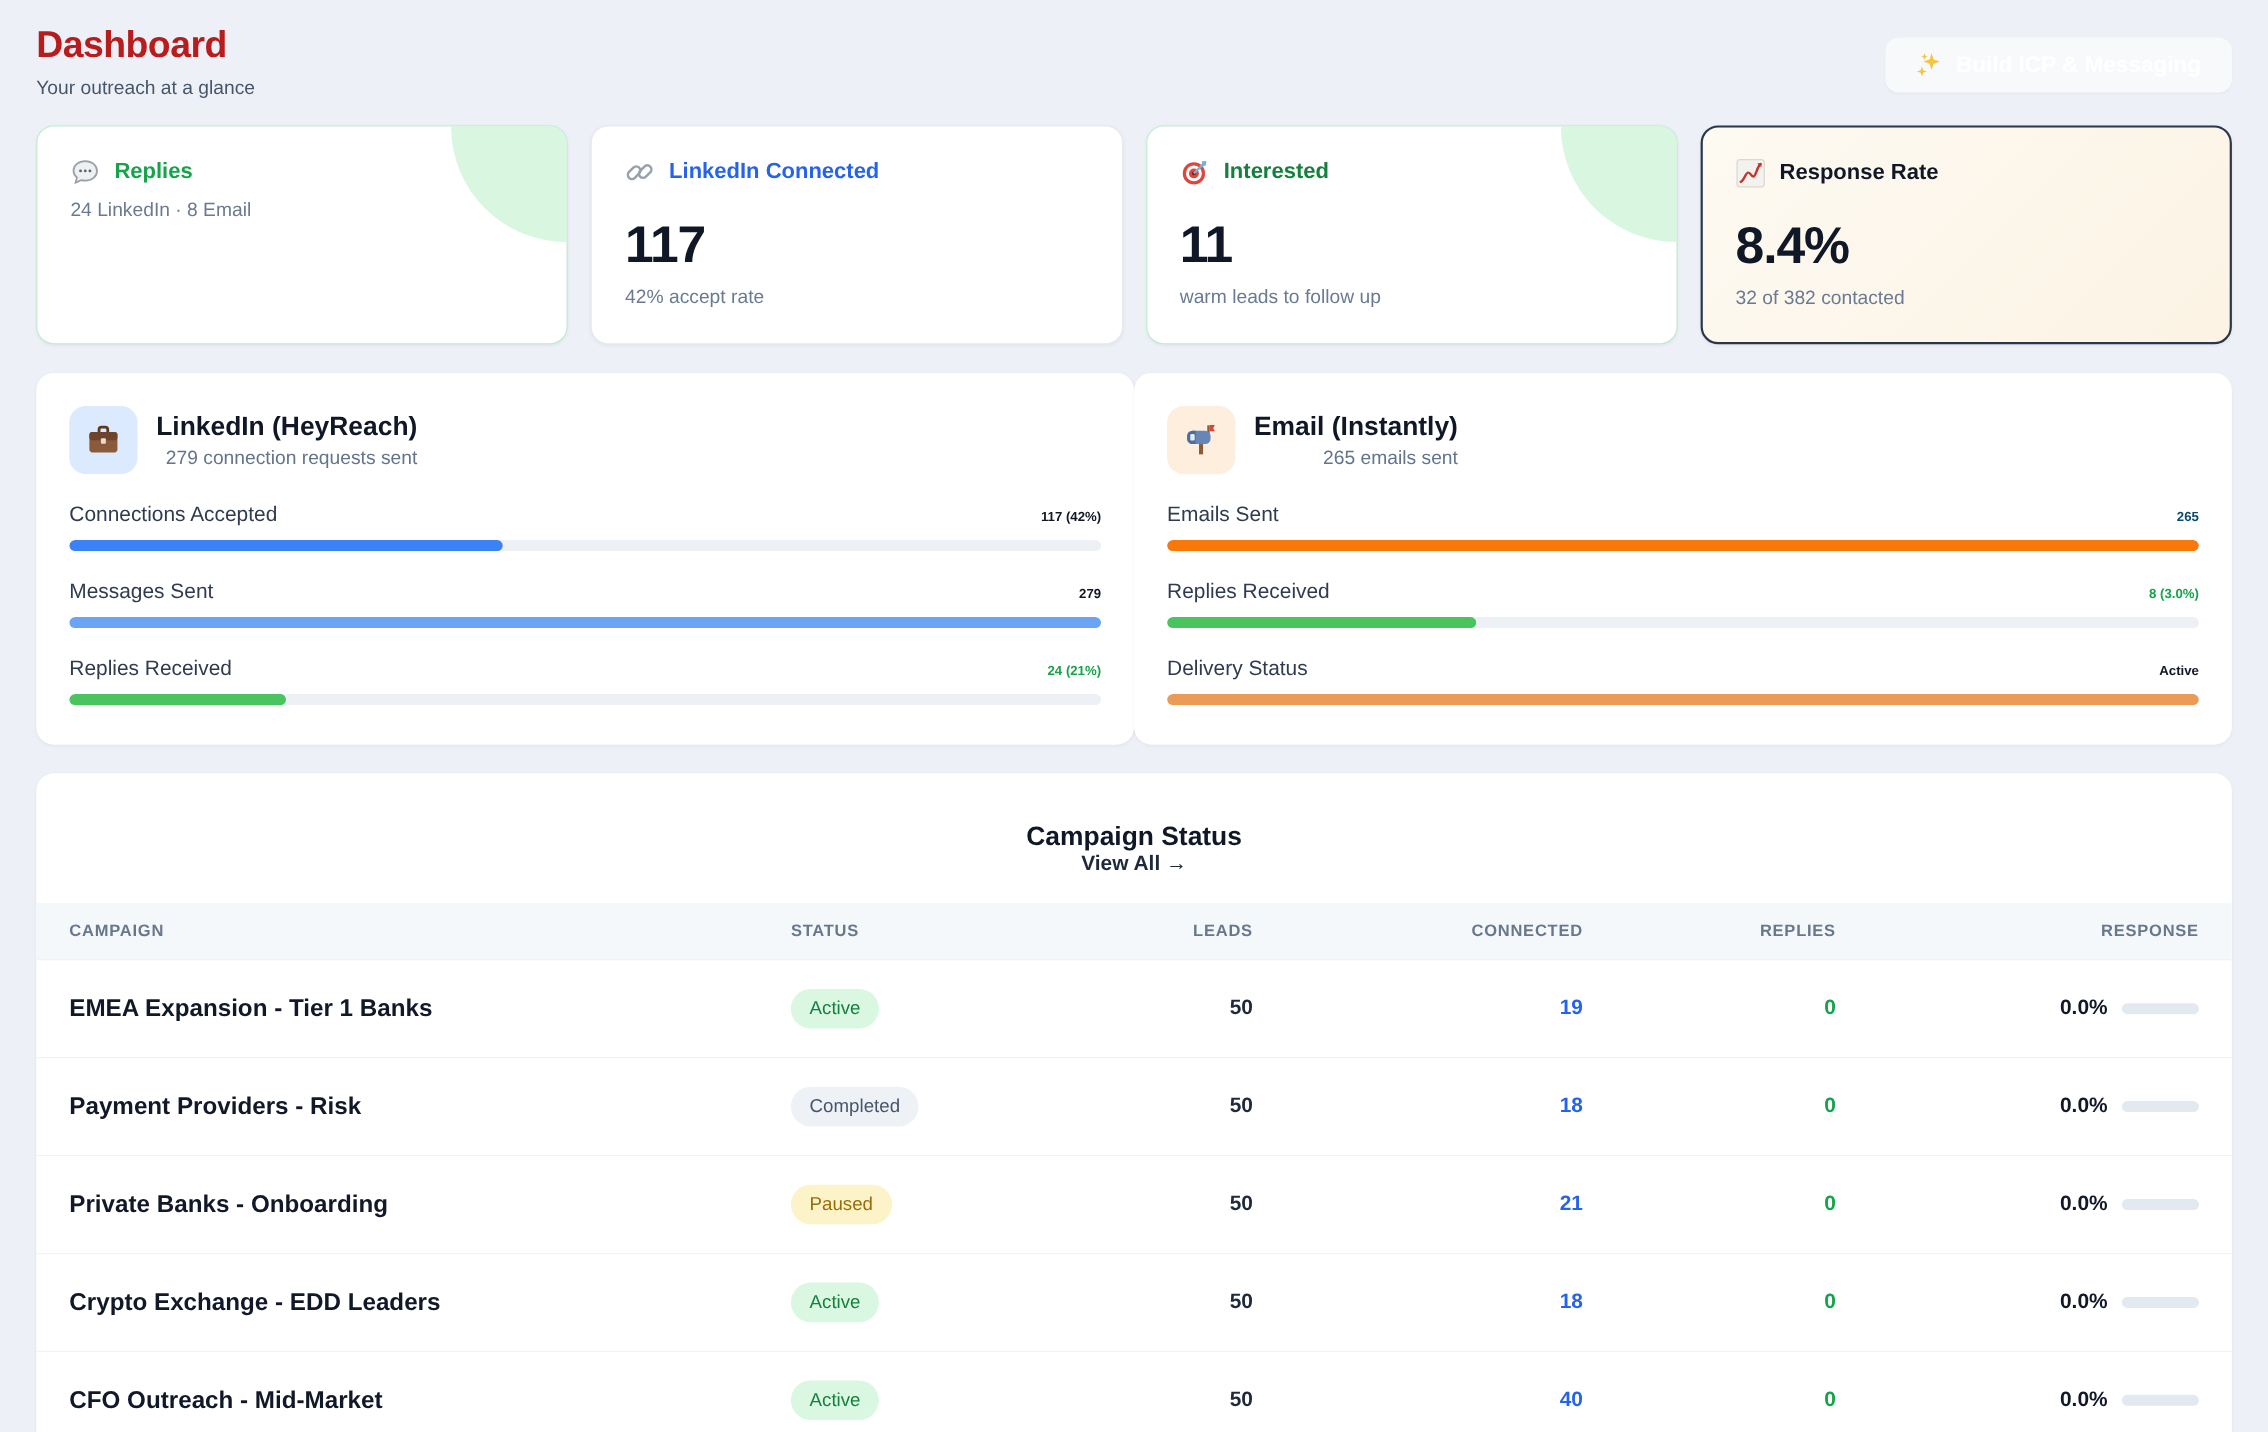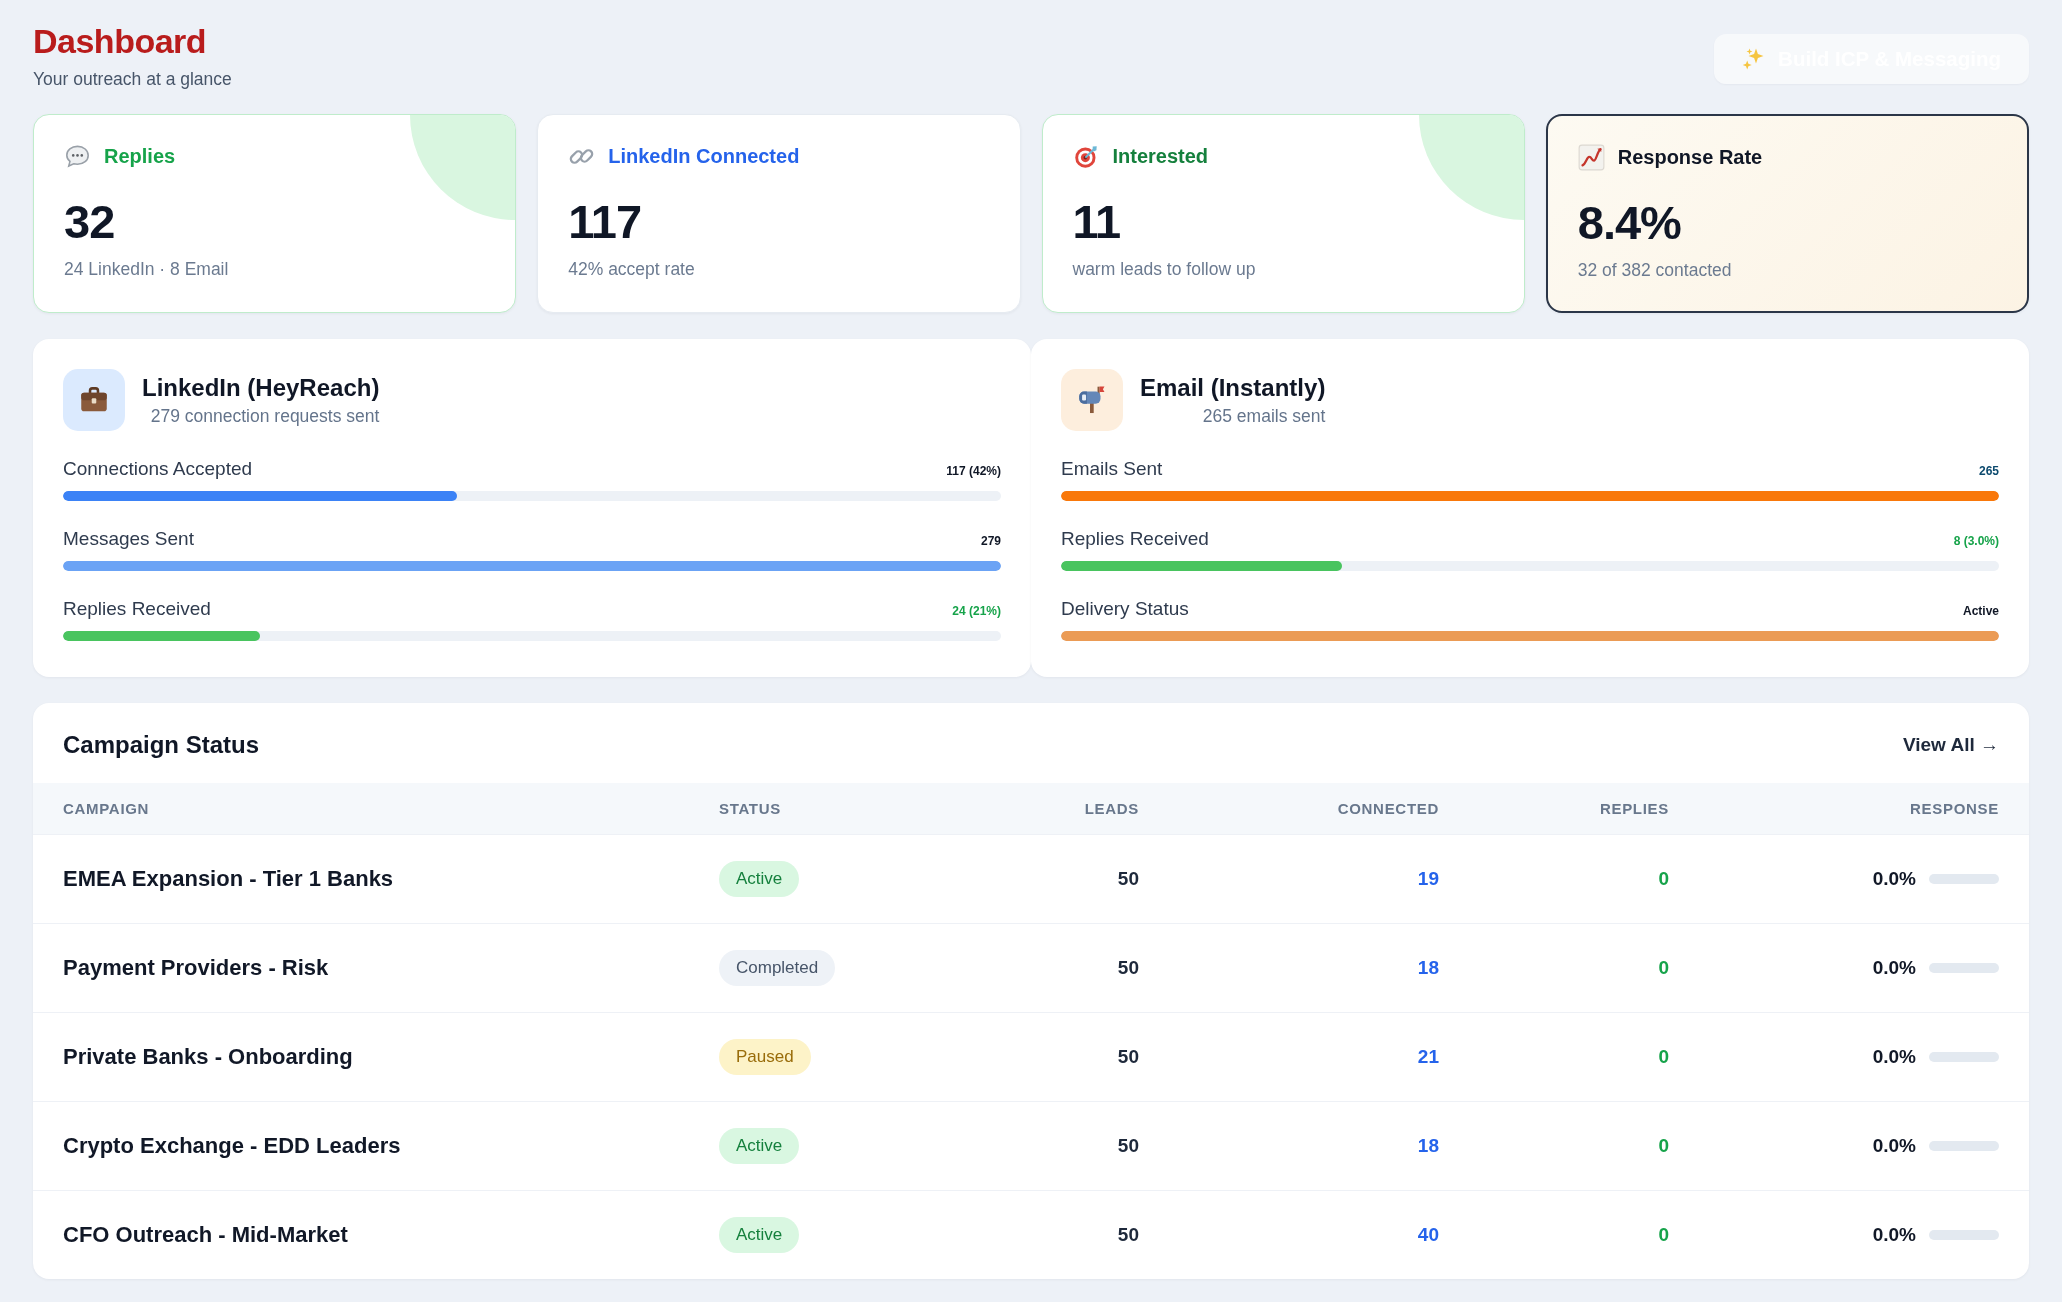--- a/index.html
+++ b/index.html
@@ -63,21 +63,21 @@
   .metric-row { display:flex; justify-content:space-between; align-items:baseline; }
   .metric-label { font-size:19px; color:#2f3b4e; }
   .metric-value { font-size:12px; font-weight:700; }
   .track { margin-top:11px; height:10px; border-radius:6px; background:#edf1f6; overflow:hidden; }
   .fill { height:100%; border-radius:6px; }
   
   .campaigns {
     margin-top:26px; background:#ffffff; border-radius:16px; overflow:hidden;
     box-shadow:0 1px 3px rgba(15,23,42,0.05);
   }
-  .camp-head { display:flex; justify-content:space-between; align-items:center; padding:28px 30px 24px; }
+  .camp-head { display:flex; justify-content:space-between; align-items:center; padding:44px 30px 24px;flex-direction:column; }
   .camp-title { font-size:24px; font-weight:700; color:#101726; }
   .view-all { font-size:19px; font-weight:600; color:#1e293b; cursor:pointer; text-decoration:none; }
   .t-head, .t-row { display:grid; grid-template-columns:1fr 250px 170px 300px 230px 330px; align-items:center; padding-left:30px; padding-right:30px; }
   .t-head {
     background:#f5f8fb; padding-top:17px; padding-bottom:17px;
     font-size:15px; font-weight:700; letter-spacing:0.7px; color:#68778c;
   }
   .t-row { padding-top:26px; padding-bottom:26px; border-top:1px solid #eef1f6; }
   .t-row:first-of-type { border-top:none; }
   .th-right, .td-right { text-align:right; }
@@ -121,21 +121,20 @@
       <span class="icon">
         <svg width="27" height="27" viewBox="0 0 24 24">
             <path fill="#eef0f2" stroke="#99a0a8" stroke-width="1.4" d="M12 3C6.6 3 2.5 6.5 2.5 10.8c0 2.2 1.1 4.1 2.8 5.5L4.2 20.5l4.4-2c1.1.3 2.2.4 3.4.4 5.4 0 9.5-3.5 9.5-7.9S17.4 3 12 3z"></path>
             <circle cx="8.2" cy="11" r="1.15" fill="#5f6368"></circle>
             <circle cx="12" cy="11" r="1.15" fill="#5f6368"></circle>
             <circle cx="15.8" cy="11" r="1.15" fill="#5f6368"></circle>
           </svg>
       </span>
       <span style="color: rgb(22, 163, 74);">Replies</span>
     </div>
-    <div class="stat-value">32</div>
     <div class="stat-sub">24 LinkedIn · 8 Email</div>
   </div>
 
   <div class="stat-card">
     <div class="stat-head">
       <span class="icon">
         <svg width="27" height="27" viewBox="0 0 24 24">
             <g fill="none" stroke="#98a1ab" stroke-width="2">
               <rect x="1.8" y="9.2" width="11.5" height="6.6" rx="3.3" transform="rotate(-45 7.5 12.5)"></rect>
               <rect x="10.7" y="8.2" width="11.5" height="6.6" rx="3.3" transform="rotate(-45 16.5 11.5)"></rect>

